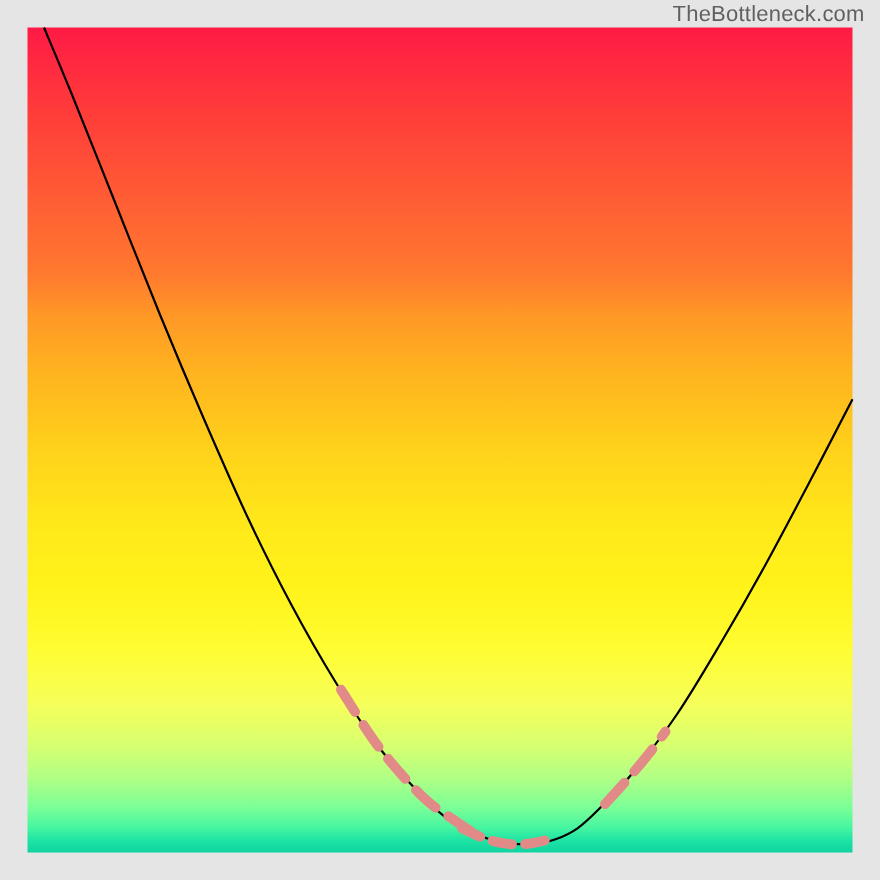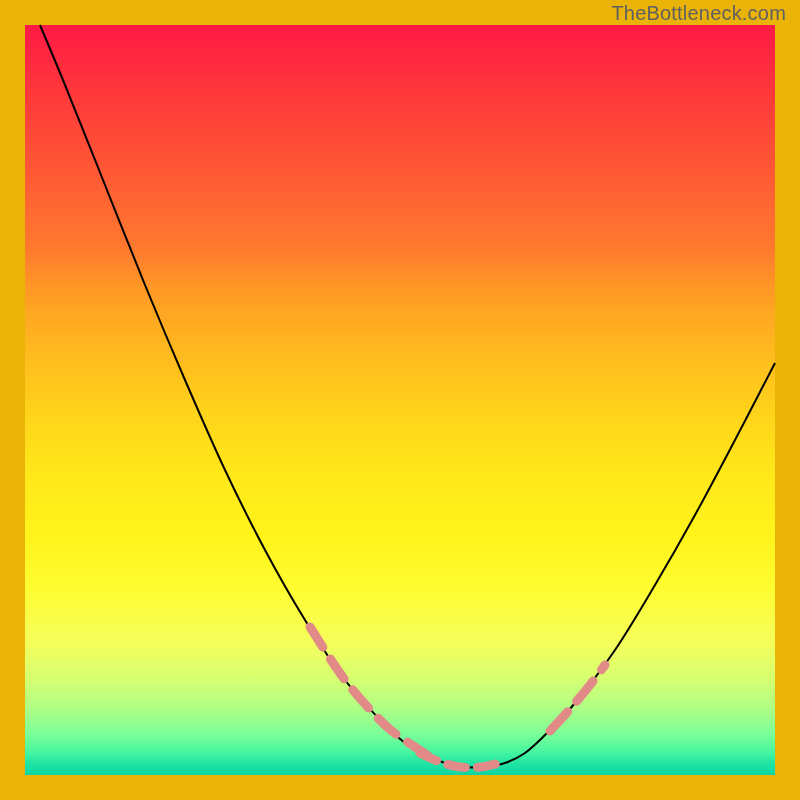--- a/index.html
+++ b/index.html
@@ -10,21 +10,21 @@
     overflow: hidden;
     background: #000;
     font-family: Arial, Helvetica, sans-serif;
   }
   .frame {
     position: absolute;
     top: 0;
     left: 0;
     width: 800px;
     height: 800px;
-    background: #eab308;
+    background: #e5e5e5;
   }
   .plot-area {
     position: absolute;
     top: 25px;
     left: 25px;
     width: 750px;
     height: 750px;
     
     background: linear-gradient(
       to bottom,

